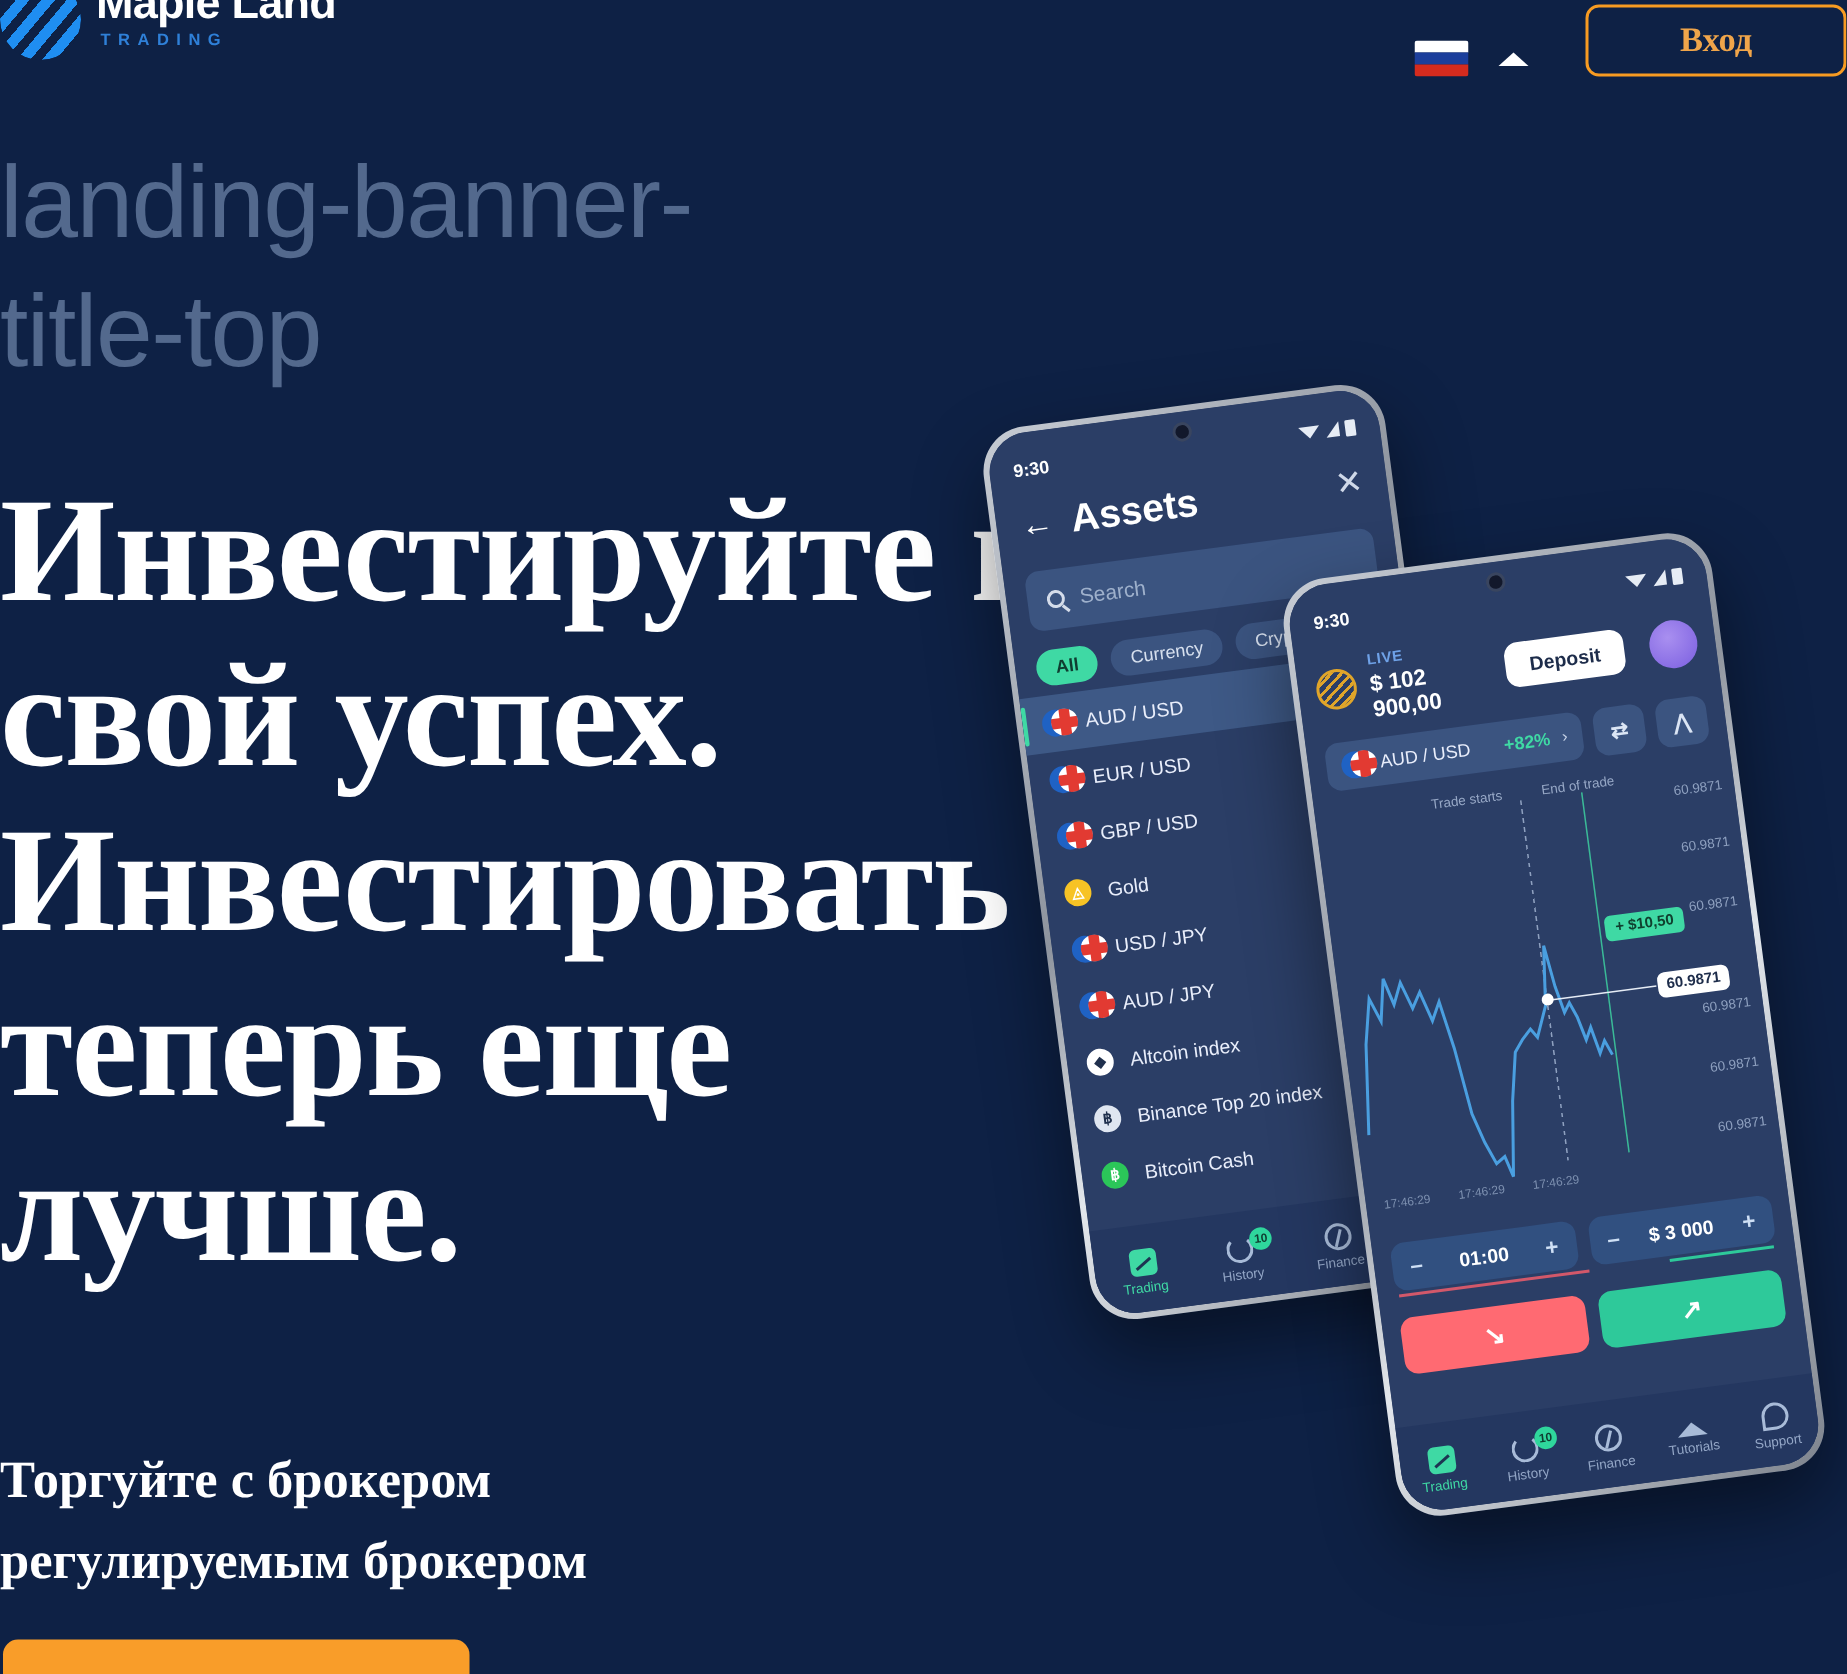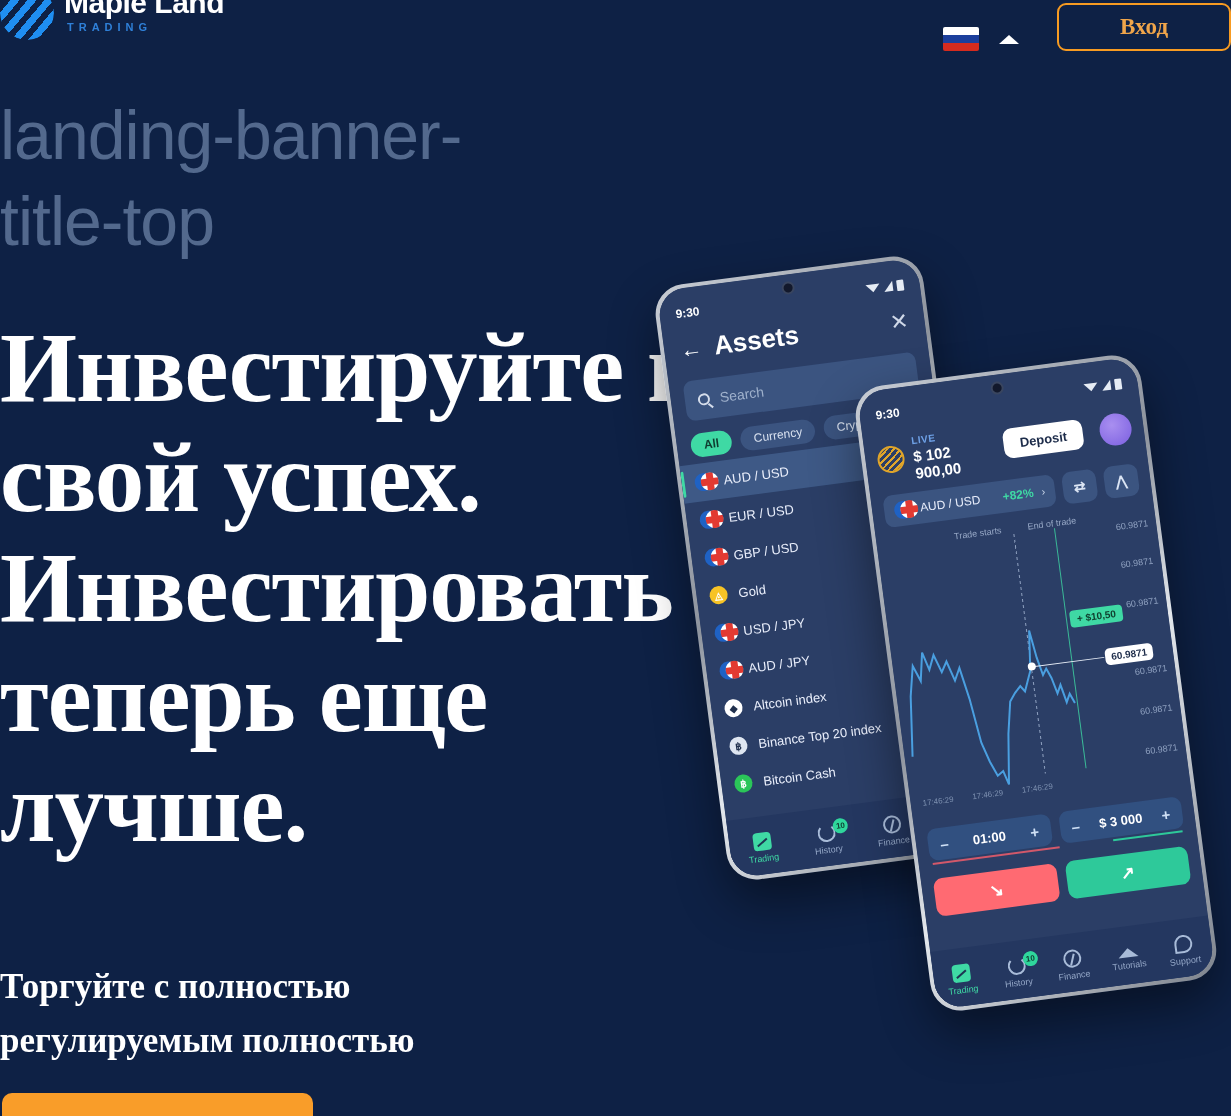--- a/index.html
+++ b/index.html
@@ -324,21 +324,21 @@
       <div class="chev-up"></div>
     </div>
     <button class="btn-login">Вход</button>
   </div>
 </div>
 
 <div class="hero">
   <div class="hero-key">landing-banner-title-top</div>
 </div>
 <h1 class="hero-title">Инвестируйте в свой успех. Инвестировать теперь еще лучше.</h1>
-<div class="hero-sub">Торгуйте с полностью регулируемым полностью</div>
+<div class="hero-sub">Торгуйте с брокером регулируемым брокером</div>
 <button class="hero-cta"></button>
 
 <div class="phones">
 
   <div class="phone phone-a">
     <div class="phone-inner">
       <div class="screen-a">
         <div class="cam"></div>
         <div class="statusbar">
           <span>9:30</span>

